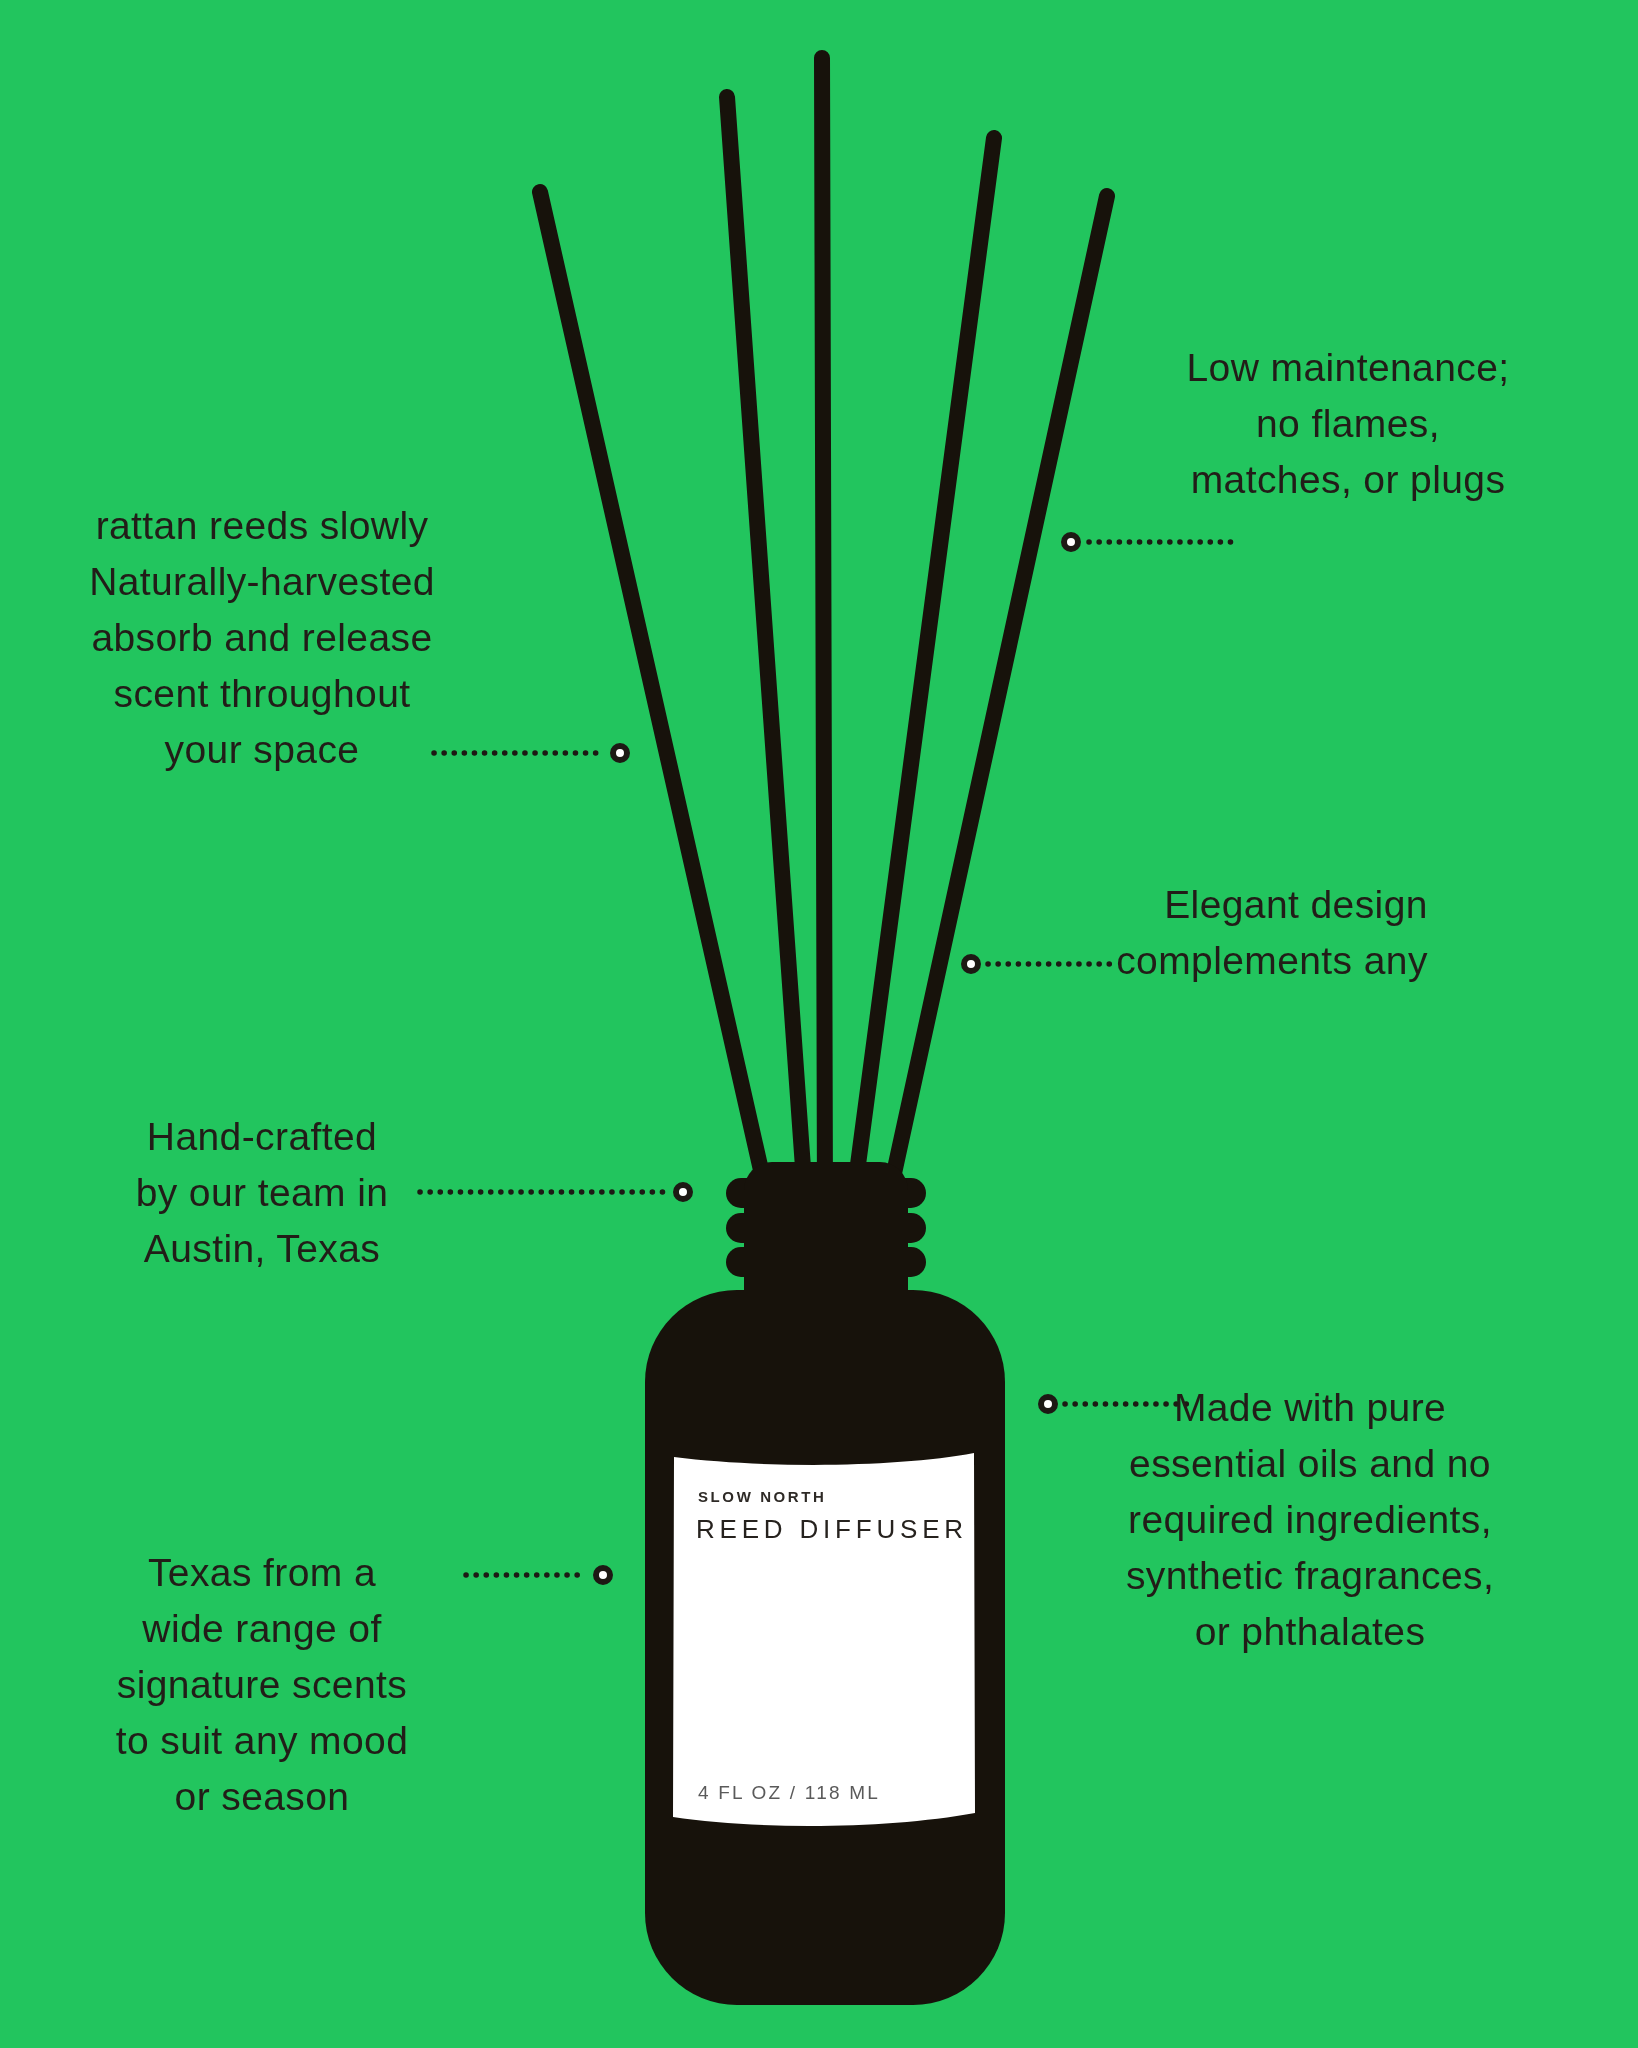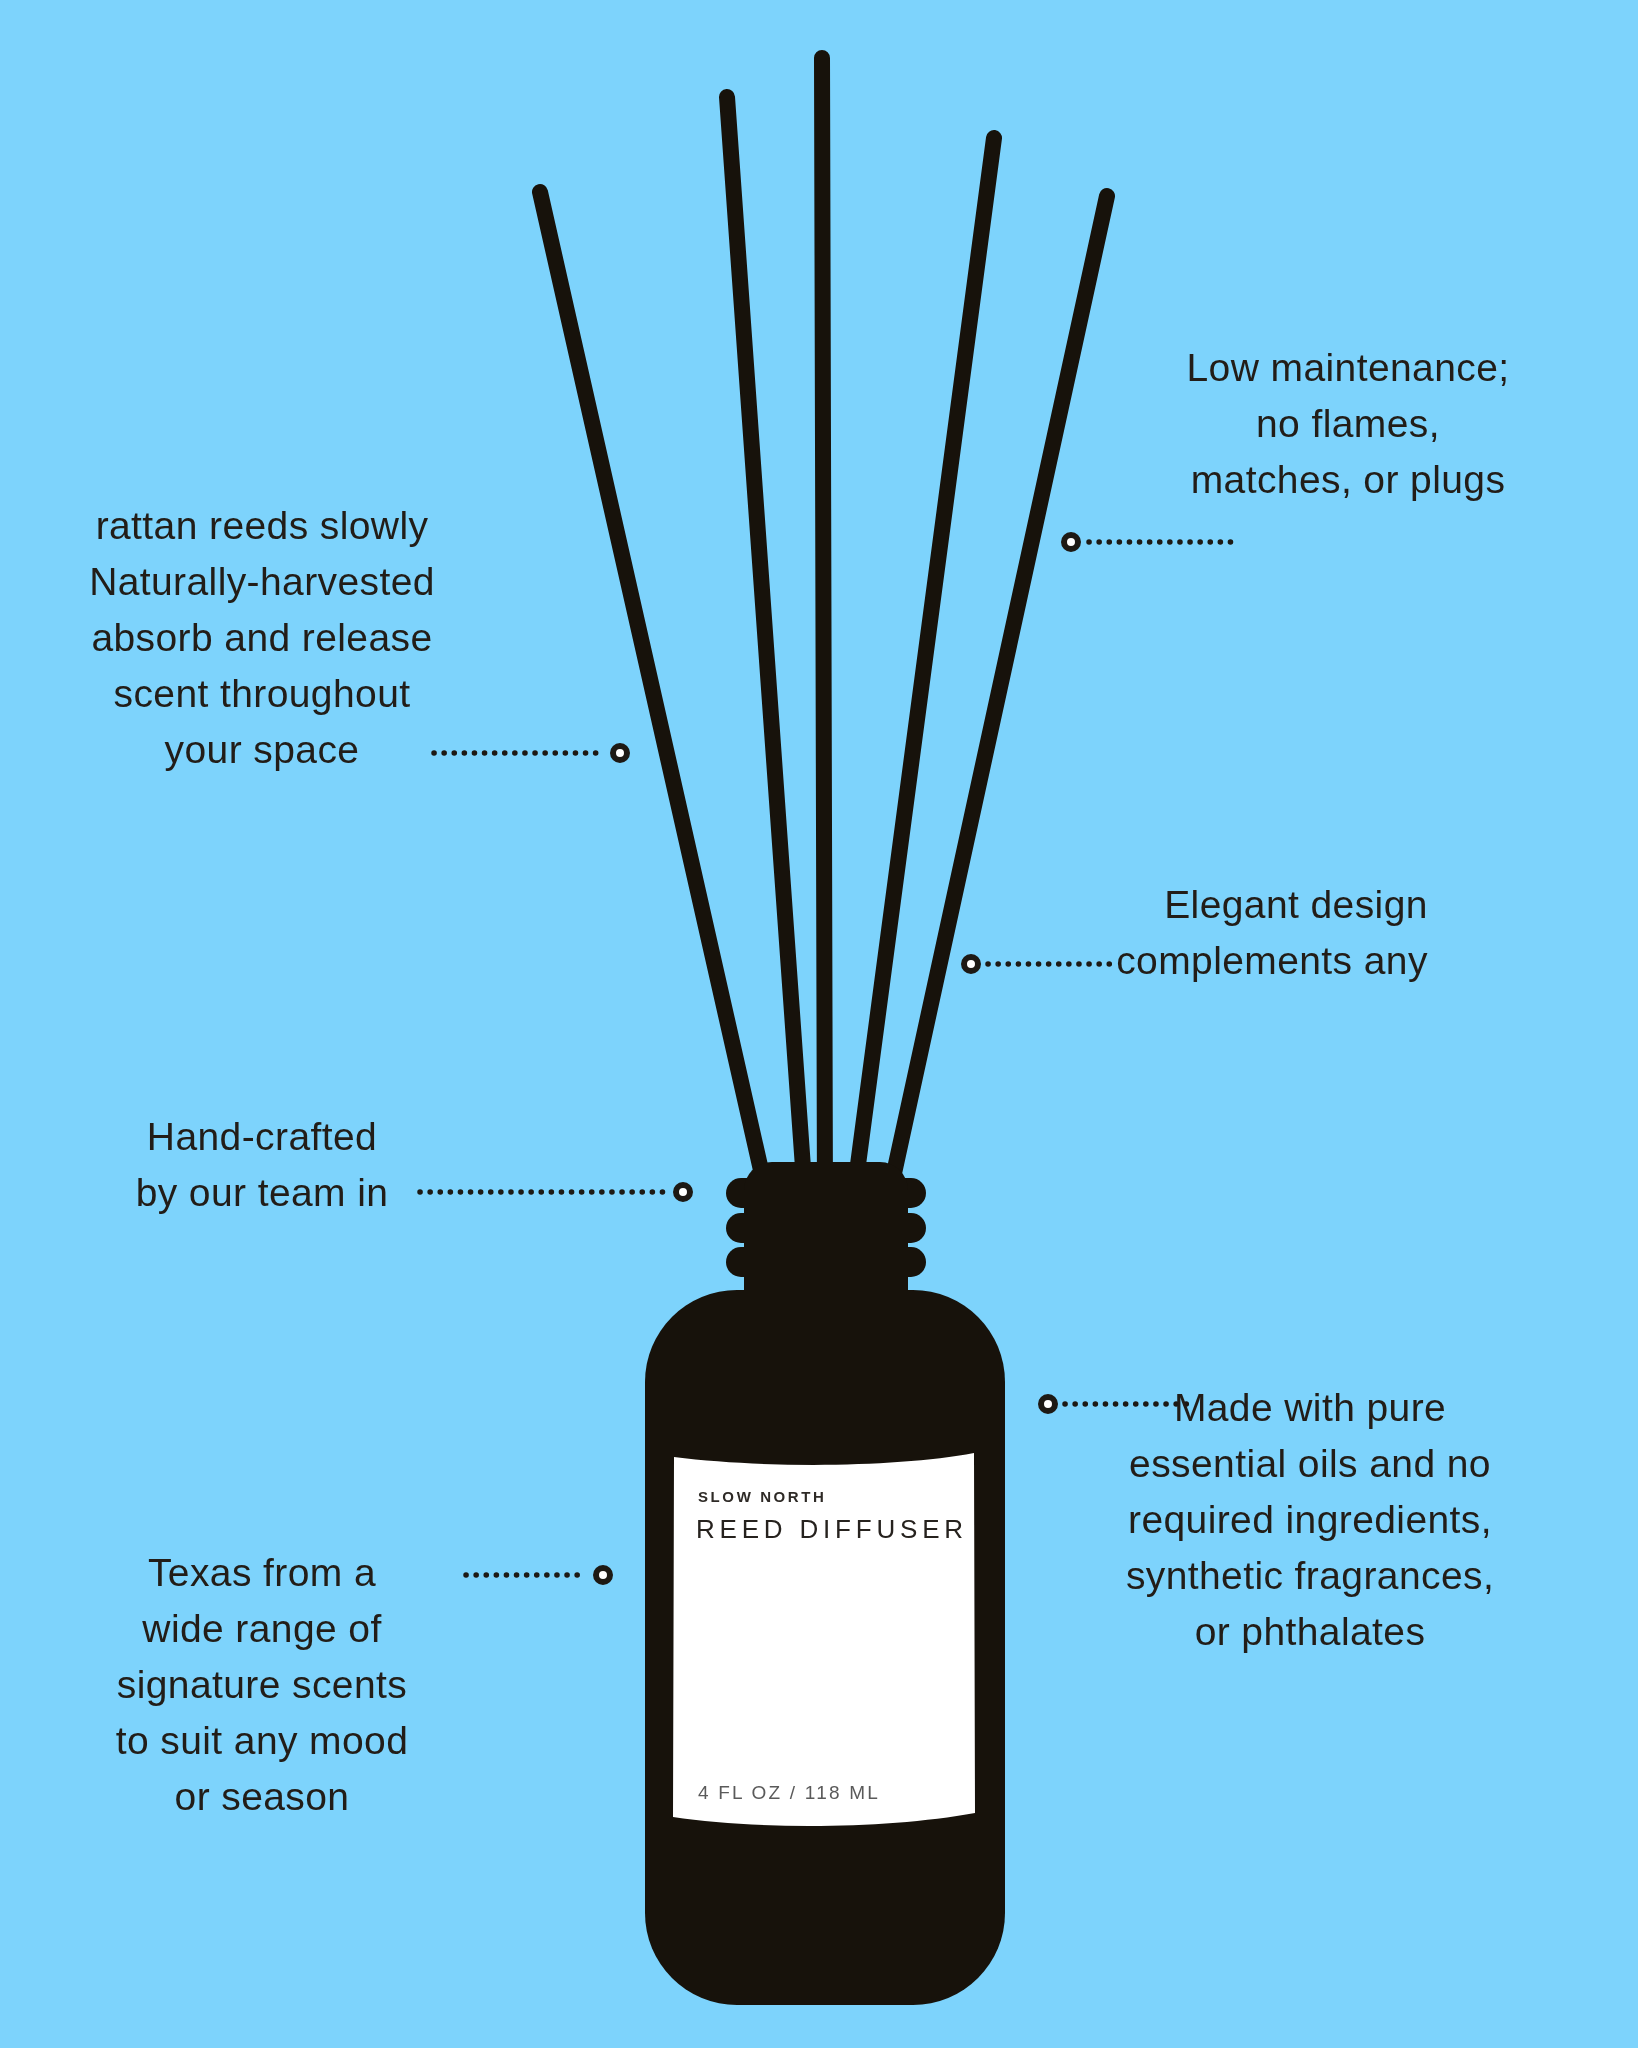--- a/index.html
+++ b/index.html
@@ -1,20 +1,20 @@
 <!DOCTYPE html>
 <html><head>
 <meta charset="utf-8">
 <style>
   html, body { margin: 0; padding: 0; background: #ffffff; }
   .canvas {
     position: relative;
     width: 1638px;
     height: 2048px;
-    background: #7dd3fc;
+    background: #22c55e;
     overflow: hidden;
     font-family: "Liberation Sans", sans-serif;
   }
   .illustration {
     position: absolute;
     left: 0; top: 0;
     width: 1638px;
     height: 2048px;
   }
   .callout {
@@ -128,20 +128,21 @@
   </div>
 
   <div class="callout" style="left:1272px; top:877px;text-align:right;">
     <span>Elegant design</span>
     <span>complements any</span>
   </div>
 
   <div class="callout" style="left:262px; top:1109px;">
     <span>Hand-crafted</span>
     <span>by our team in</span>
+    <span>Austin, Texas</span>
   </div>
 
   <div class="callout" style="left:1310px; top:1380px;">
     <span>Made with pure</span>
     <span>essential oils and no</span>
     <span>required ingredients,</span>
     <span>synthetic fragrances,</span>
     <span>or phthalates</span>
   </div>
 

